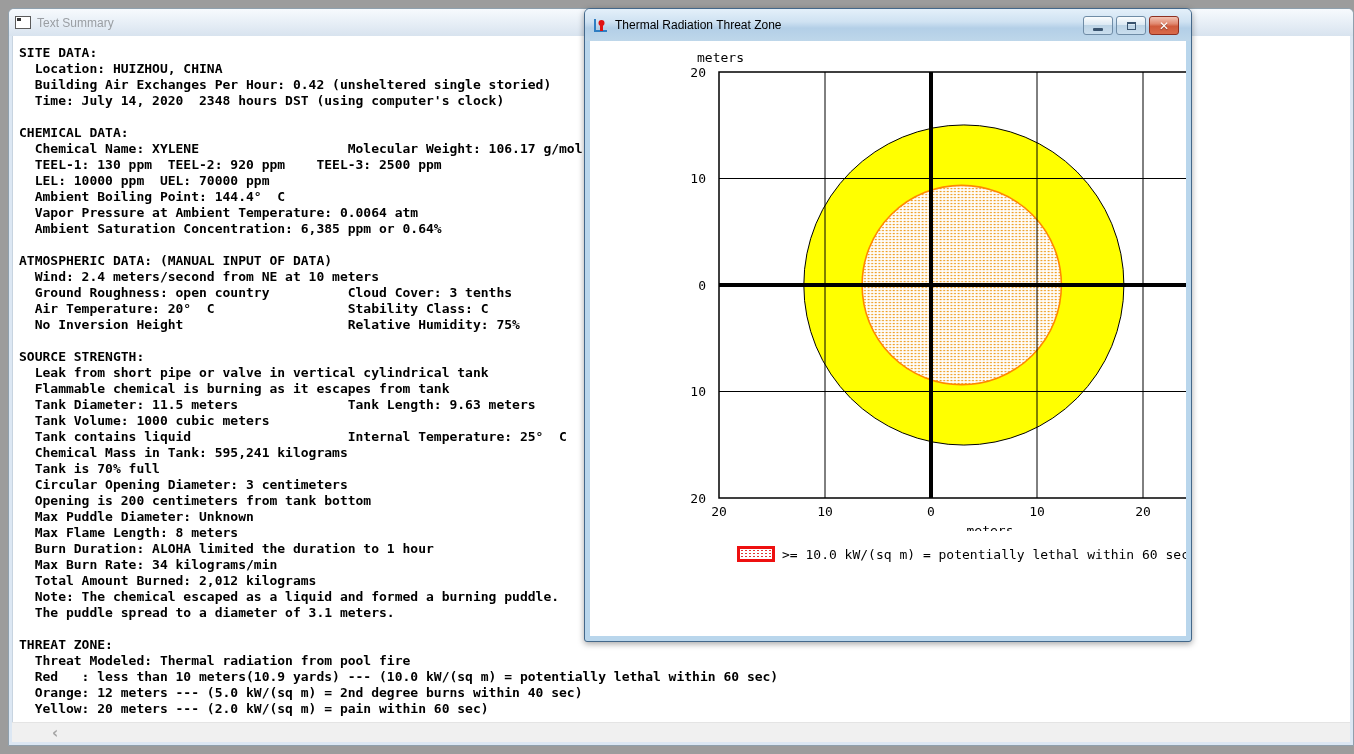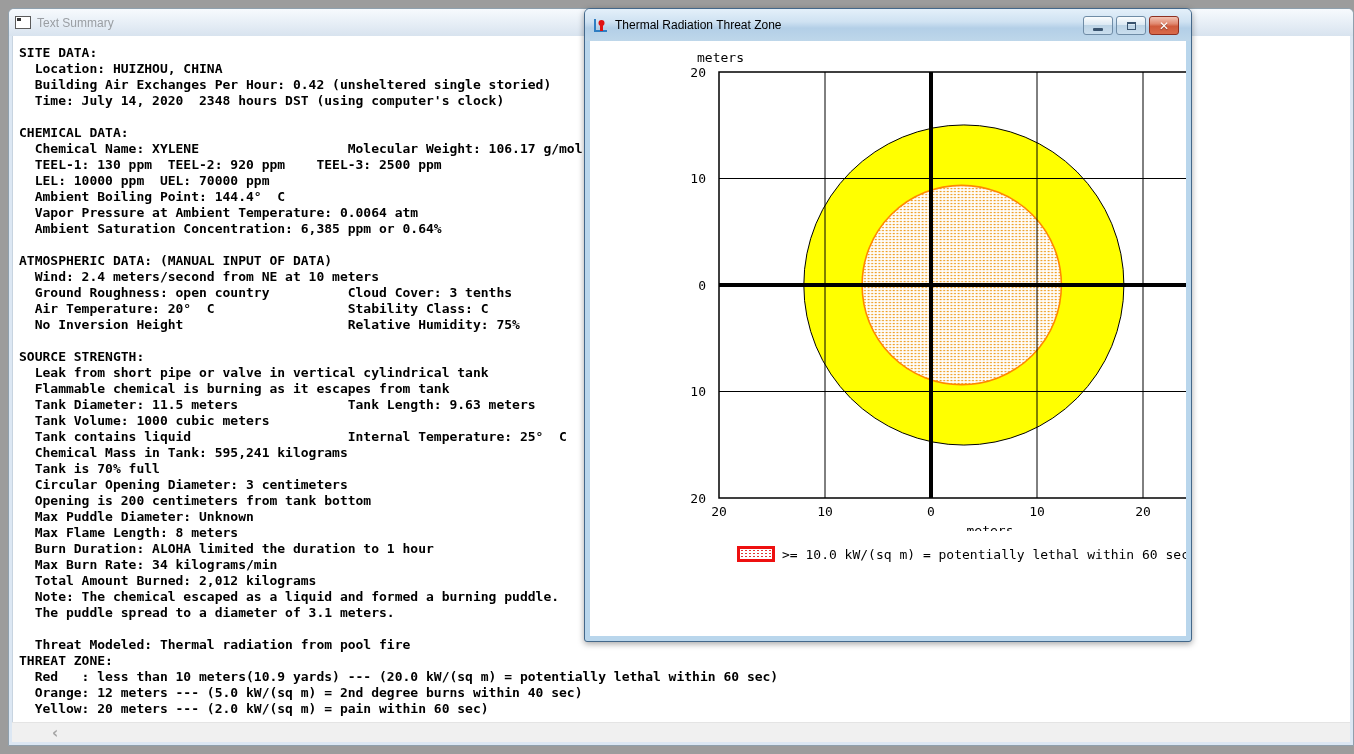--- a/index.html
+++ b/index.html
@@ -156,23 +156,23 @@
         <div class="ts-line">  Circular Opening Diameter: 3 centimeters</div>
         <div class="ts-line">  Opening is 200 centimeters from tank bottom</div>
         <div class="ts-line">  Max Puddle Diameter: Unknown</div>
         <div class="ts-line">  Max Flame Length: 8 meters</div>
         <div class="ts-line">  Burn Duration: ALOHA limited the duration to 1 hour</div>
         <div class="ts-line">  Max Burn Rate: 34 kilograms/min</div>
         <div class="ts-line">  Total Amount Burned: 2,012 kilograms</div>
         <div class="ts-line">  Note: The chemical escaped as a liquid and formed a burning puddle.</div>
         <div class="ts-line">  The puddle spread to a diameter of 3.1 meters.</div>
         <div class="ts-line"> </div>
+        <div class="ts-line">THREAT ZONE:</div>
         <div class="ts-line">  Threat Modeled: Thermal radiation from pool fire</div>
-        <div class="ts-line">THREAT ZONE:</div>
-        <div class="ts-line">  Red   : less than 10 meters(10.9 yards) --- (20.0 kW/(sq m) = potentially lethal within 60 sec)</div>
+        <div class="ts-line">  Red   : less than 10 meters(10.9 yards) --- (10.0 kW/(sq m) = potentially lethal within 60 sec)</div>
         <div class="ts-line">  Orange: 12 meters --- (5.0 kW/(sq m) = 2nd degree burns within 40 sec)</div>
         <div class="ts-line">  Yellow: 20 meters --- (2.0 kW/(sq m) = pain within 60 sec)</div>
       </div>
   </div>
   <div class="ts-scrollbar">
     <div class="ts-scroll-left">‹</div>
   </div>
 </div>
 
 <div class="win-tz">

